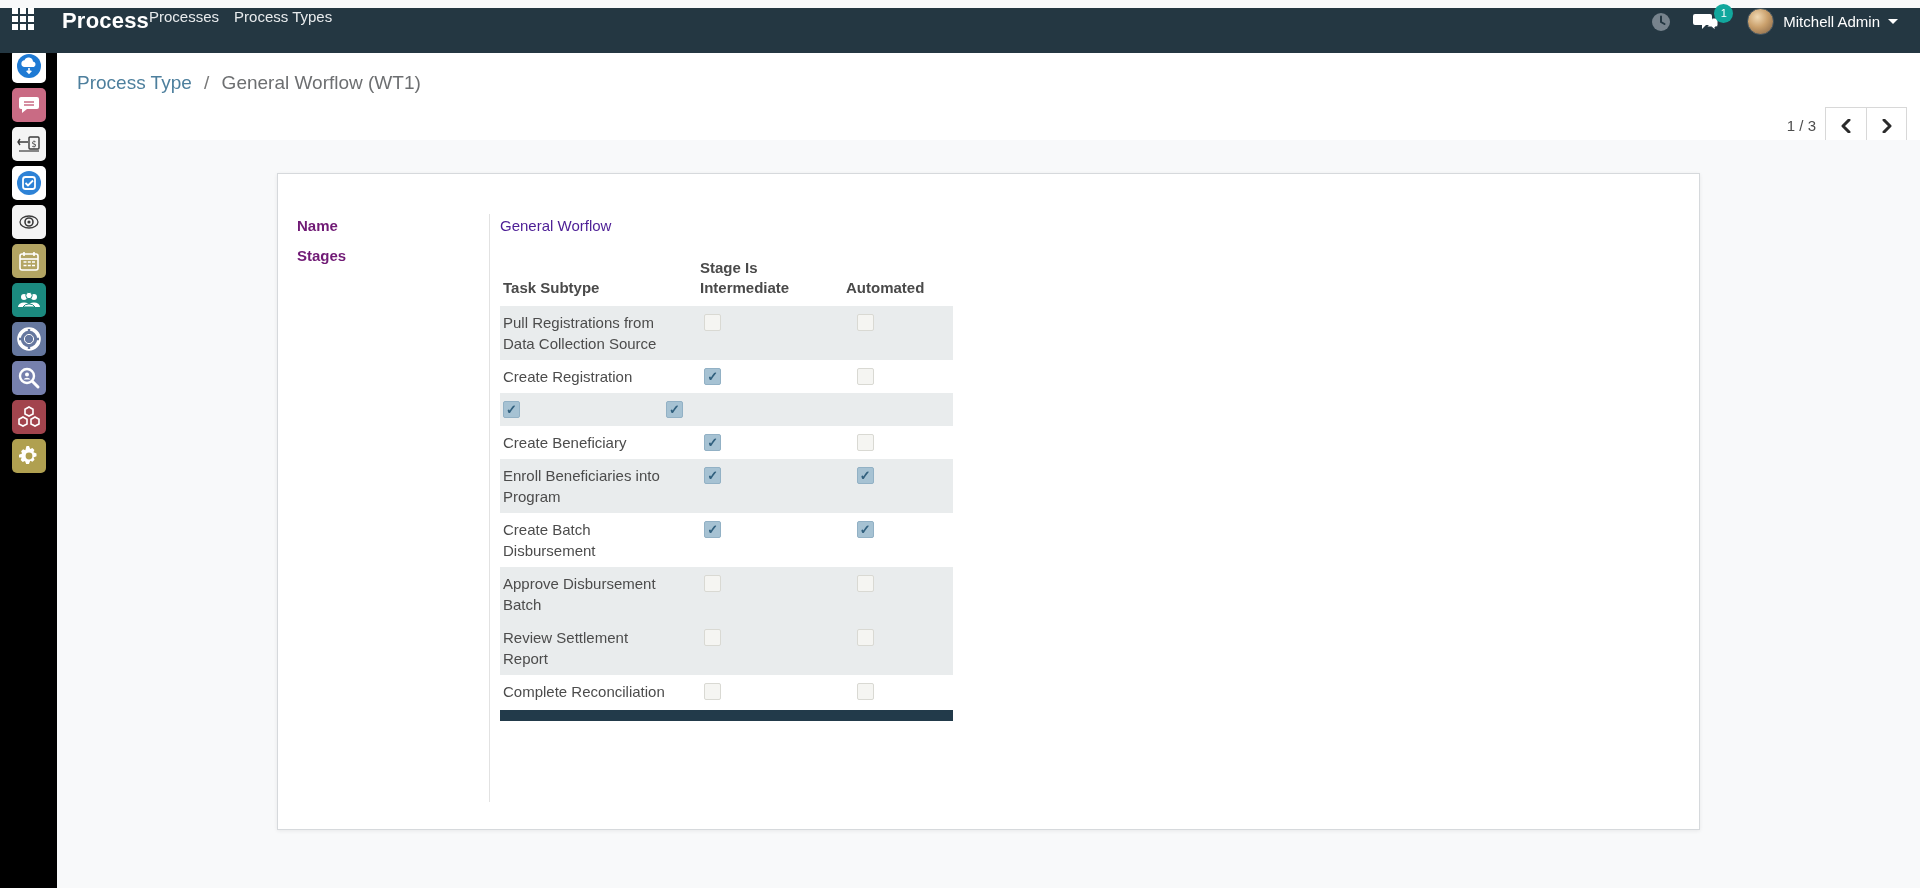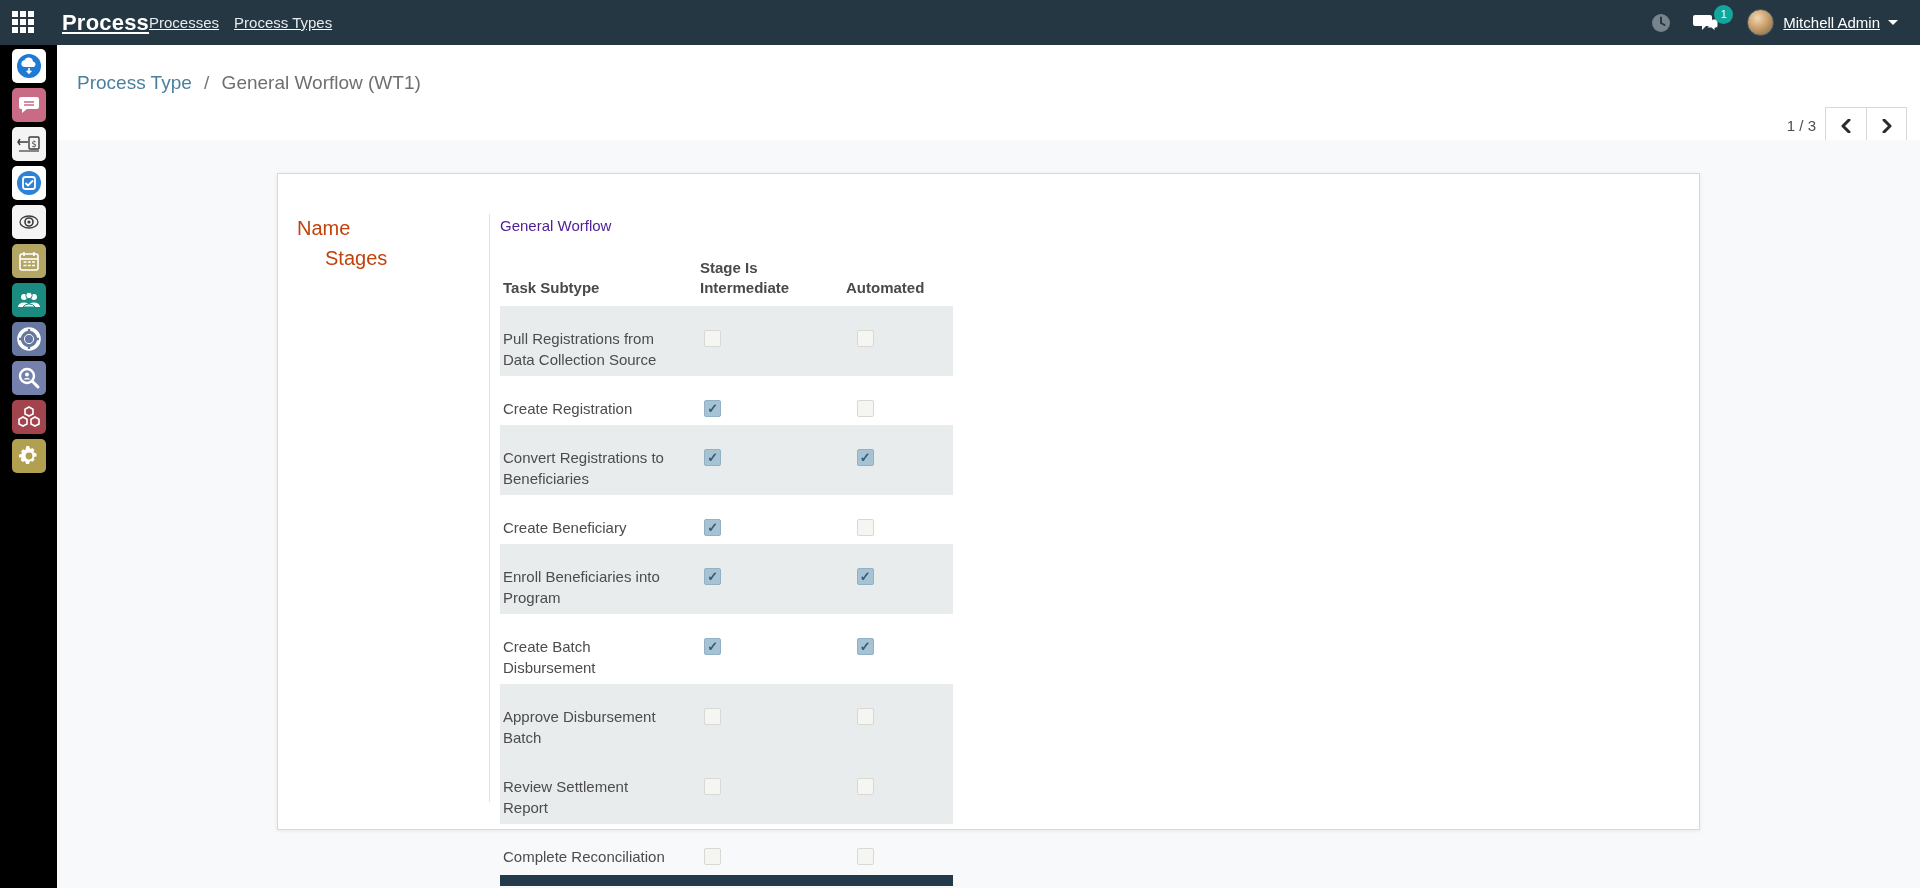--- a/index.html
+++ b/index.html
@@ -1,21 +1,21 @@
 <!DOCTYPE html>
 <html><head>
 <meta charset="utf-8">
 <style>
   * { margin:0; padding:0; box-sizing:border-box; }
   html,body { width:1920px; height:888px; overflow:hidden; background:#f8f9fa;
               font-family:"Liberation Sans", sans-serif; }
 
   
-  .navbar { position:fixed; top:0; left:0; width:1920px; height:45px; background:#243742;
-            display:flex; align-items:center; z-index:20; color:#fff;text-decoration:underline; }
+  .navbar { position:fixed; top:8px; left:0; width:1920px; height:45px; background:#243742;
+            display:flex; align-items:flex-start; z-index:20; color:#fff; }
   .apps-grid { margin-left:12px; width:23px; height:23px; display:grid;
                grid-template-columns:repeat(3,6px); grid-template-rows:repeat(3,6px);
                gap:2px; cursor:pointer; }
   .apps-grid span { background:#fff; display:block; }
   .brand { margin-left:27px; font-size:22px; font-weight:700; letter-spacing:.2px; cursor:pointer; }
   .nav-menu { font-size:15px; color:#e8ebed; cursor:pointer; }
   .nav-menu.first { }
   .nav-menu + .nav-menu { margin-left:15px; }
   .nav-right { margin-left:auto; display:flex; align-items:center; padding-right:22px; }
   .icon-btn { position:relative; margin-left:22px; cursor:pointer; display:flex; align-items:center; }
@@ -45,35 +45,35 @@
   .pager-count { font-size:15px; color:#4d4d4d; margin-right:9px; }
   .pager-btn { width:41px; height:37px; background:#fff; border:1px solid #d8d8d8; display:flex;
                align-items:center; justify-content:center; cursor:pointer; }
   .pager-btn.prev { border-right:none; }
 
   
   .main { position:absolute; left:57px; top:140px; right:0; bottom:0; background:#f8f9fa; }
   .card { position:absolute; left:220px; top:33px; width:1423px; height:657px; background:#fff;
           border:1px solid #d6d9dc; box-shadow:0 1px 4px rgba(0,0,0,.07); }
 
-  .field-label { position:absolute; left:19px; font-size:20px; font-weight:400; color:#c2410c; }
+  .field-label { position:absolute; left:19px; font-size:15px; font-weight:700; color:#701a75; }
   .lbl-name { top:43px; }
-  .lbl-stages { top:73px;margin-left:28px; }
+  .lbl-stages { top:73px; }
   .v-sep { position:absolute; left:211px; top:40px; height:588px; width:1px; background:#e2e2e2; }
   .field-value { position:absolute; left:222px; top:43px; font-size:15px; color:#4c1d95; }
 
   
   .stages-table { position:absolute; left:222px; top:72px; width:453px; }
   .t-head { display:flex; align-items:flex-end; height:60px; padding-bottom:8px; }
   .t-head .h { font-size:15px; font-weight:700; color:#4a4a4a; line-height:20px; }
   .col1 { width:200px; padding-left:3px; }
   .col2 { width:146px; }
   .col3 { width:107px; }
   .h.col2 div { width:100px; }
-  .t-row { display:flex; min-height:33px; padding:22px 0 6px 0;gap:17px; }
+  .t-row { display:flex; min-height:33px; padding:6px 0 6px 0;gap:17px; }
   .t-row.stripe { background:#e9eced; }
   .t-row .cell-label { font-size:15px; color:#4c4c4c; line-height:21px; width:197px;
                        padding-left:3px; padding-right:16px; }
   .cb-cell { width:146px; }
   .cb-cell.last { width:107px; }
   .cb { width:17px; height:17px; border-radius:2px; margin-left:3px; margin-top:2px;
         display:flex; align-items:center; justify-content:center; cursor:pointer; }
   .cb.off { background:#f5f5f2; border:1px solid #d9d9d3; }
   .cb.on  { background:#a6c2d3; border:1px solid #92b1c5; color:#31607e; font-size:13px;
             font-weight:700; line-height:1; }
@@ -253,21 +253,20 @@
           <div class="t-row">
             <div class="cell-label">Create Registration</div>
             <div class="cb-cell">
               <div class="cb on">✓</div>
             </div>
             <div class="cb-cell last">
               <div class="cb off"></div>
             </div>
           </div>
           <div class="t-row stripe">
-            <div class="cell-label">Convert Registrations to Beneficiaries</div>
             <div class="cb-cell">
               <div class="cb on">✓</div>
             </div>
             <div class="cb-cell last">
               <div class="cb on">✓</div>
             </div>
           </div>
           <div class="t-row">
             <div class="cell-label">Create Beneficiary</div>
             <div class="cb-cell">

